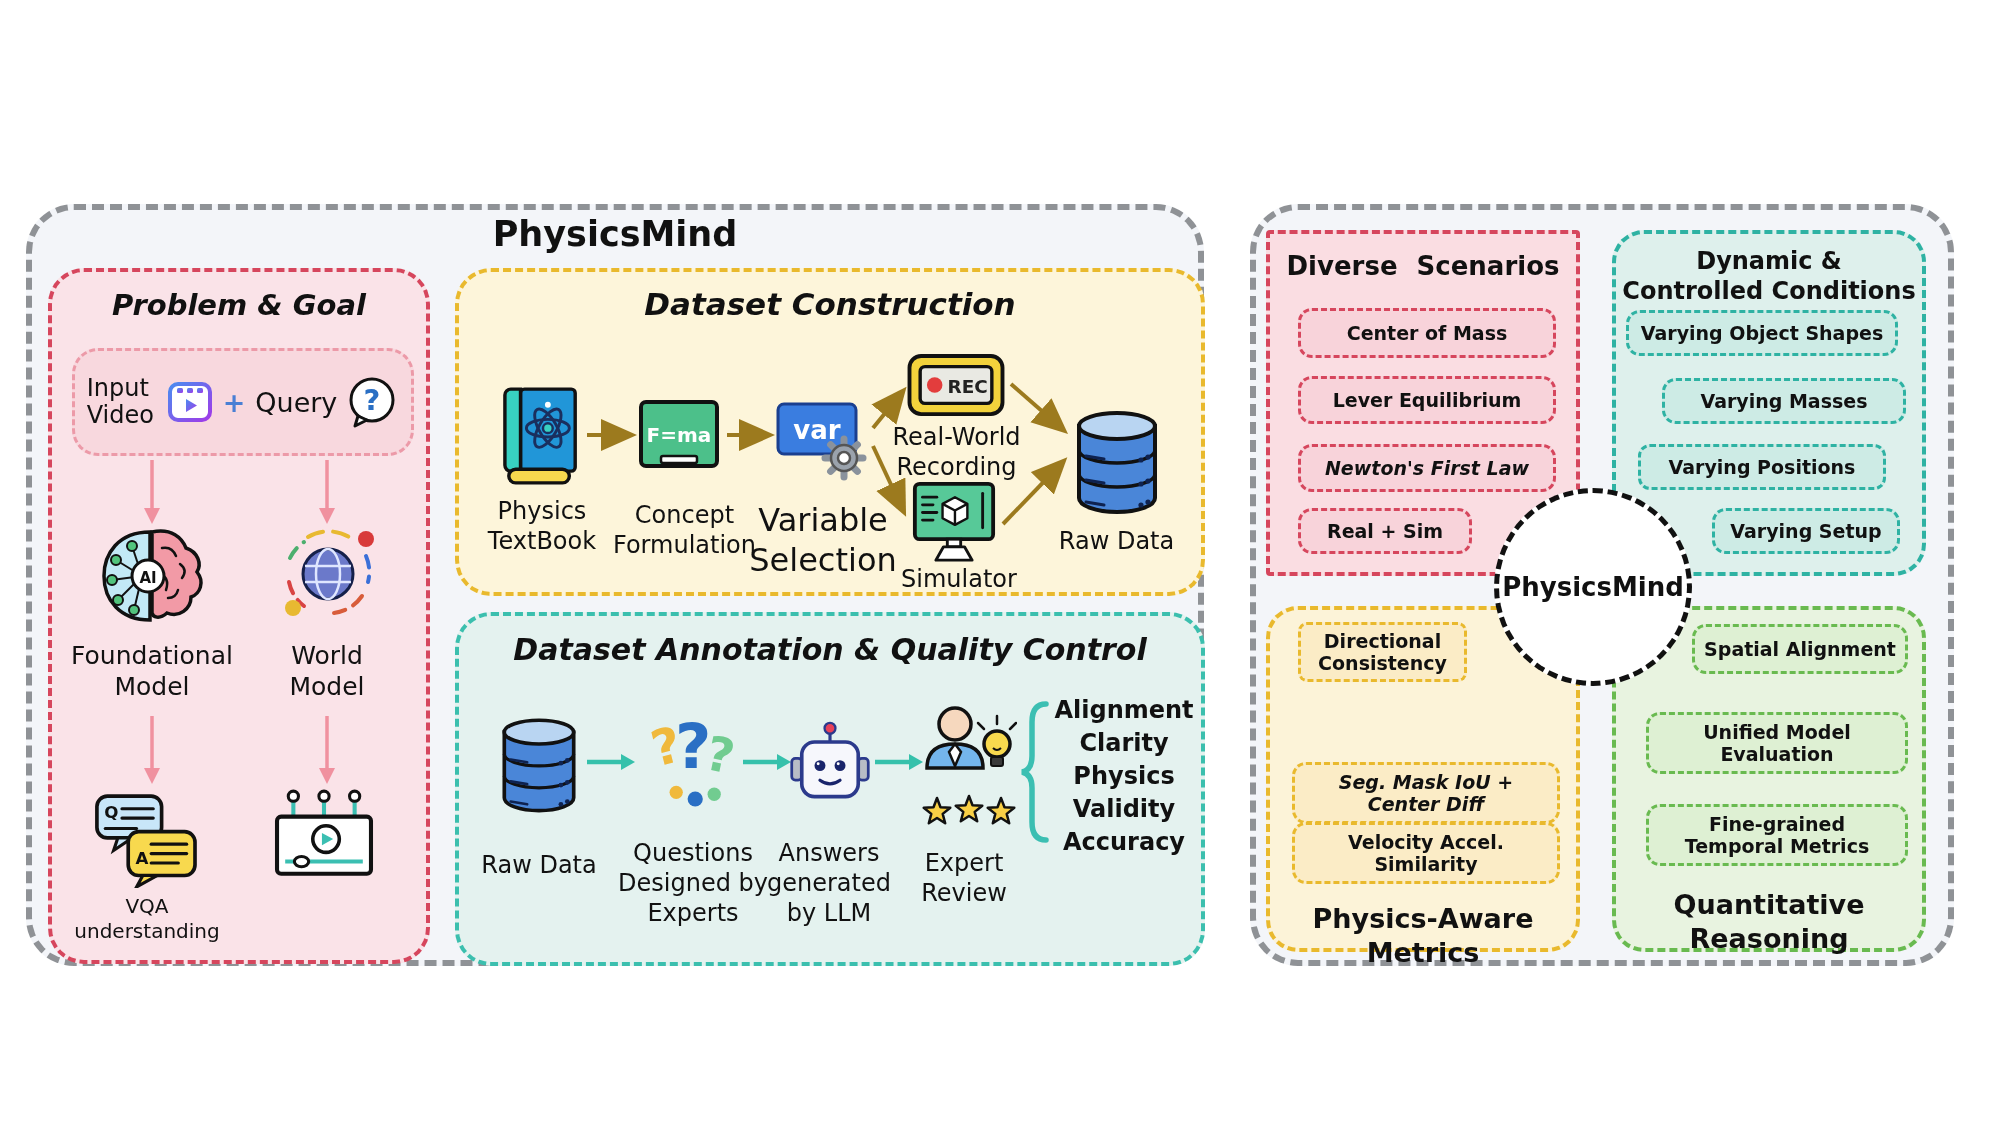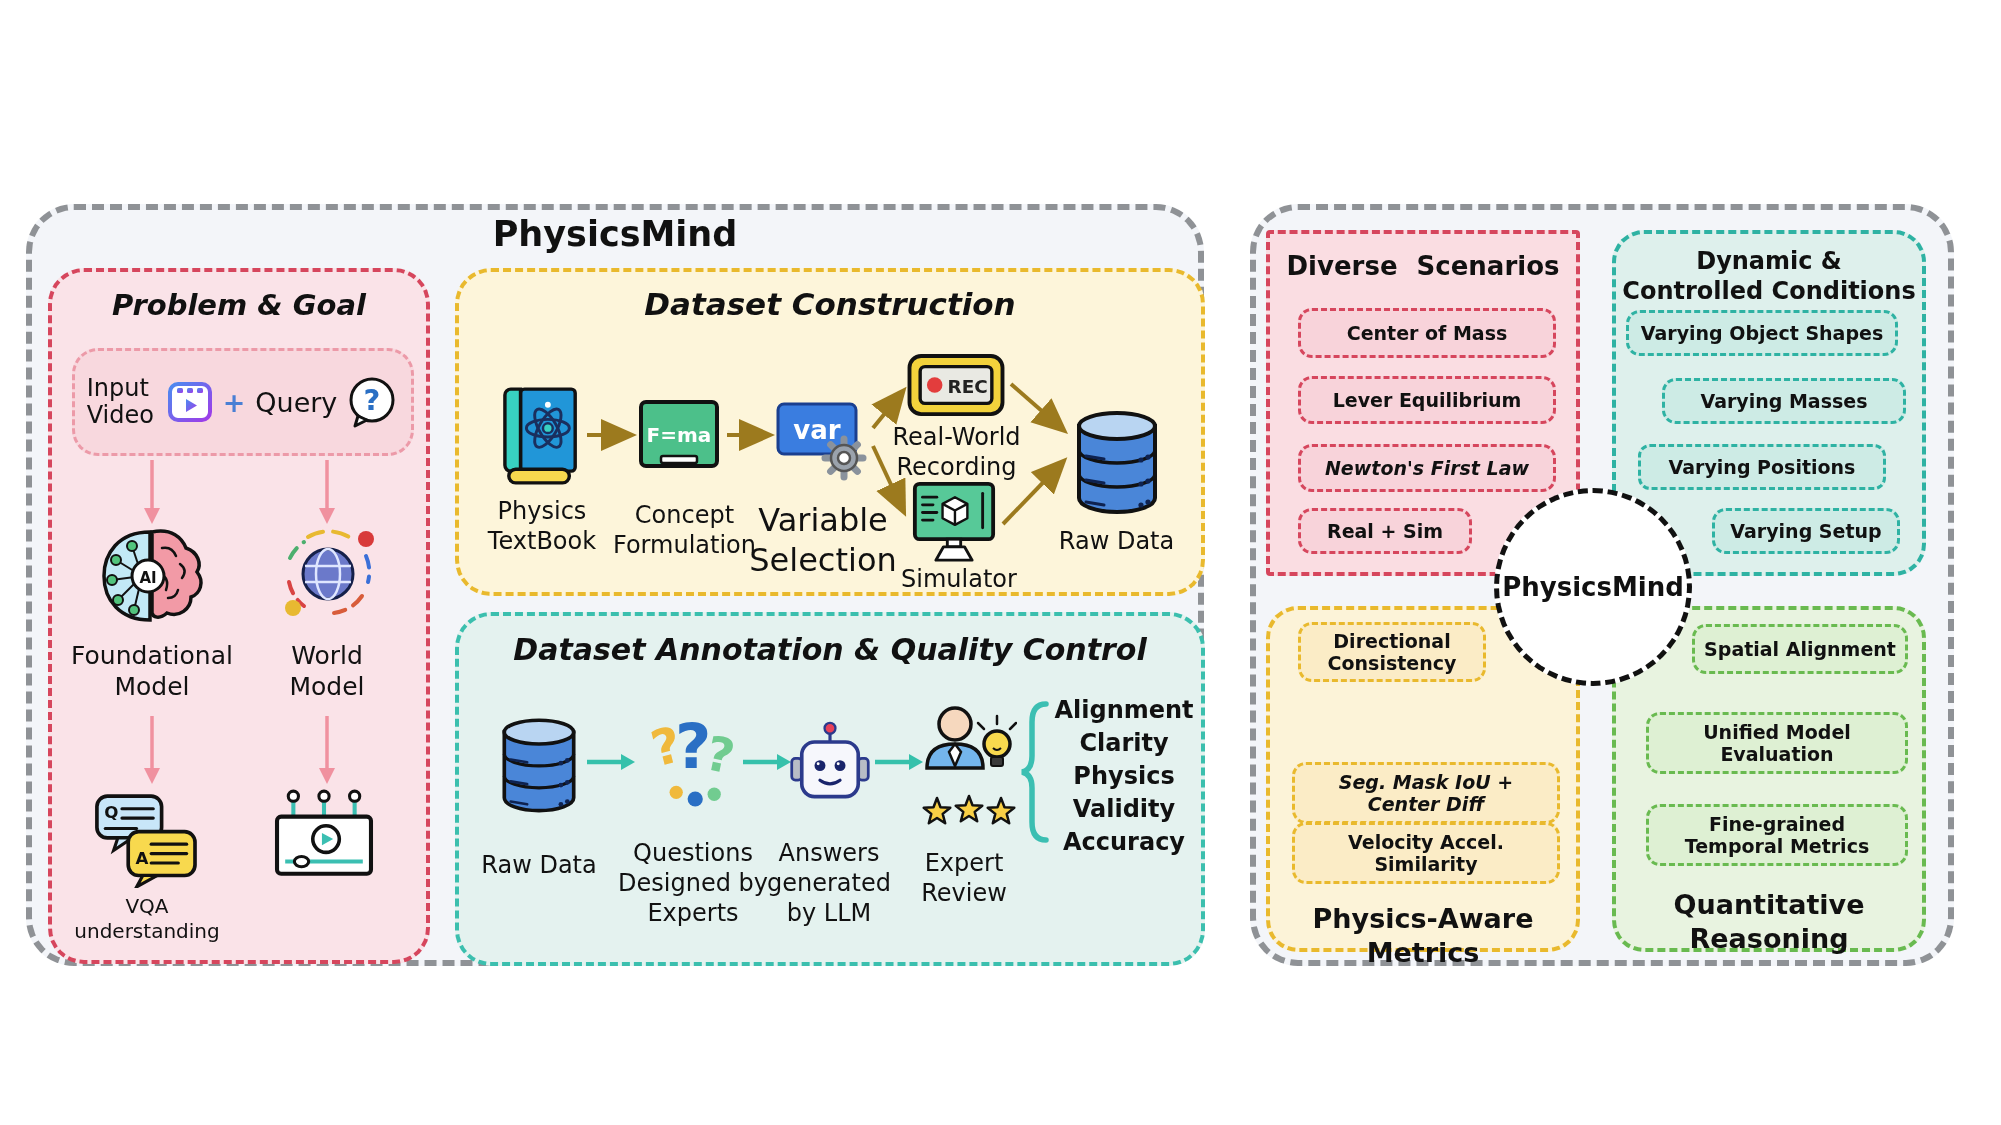--- a/index.html
+++ b/index.html
@@ -407,21 +407,21 @@
 
   <div class="abs" id="conditions-box">
     <div class="abs q-title" style="top:12px;font-size:24px;padding:0 6px;">Dynamic &amp; Controlled Conditions</div>
     <div class="abs chip chip-teal" style="left:10px;top:76px;width:272px;height:46px;">Varying Object Shapes</div>
     <div class="abs chip chip-teal" style="left:22px;top:144px;width:244px;height:46px;margin-left:24px;">Varying Masses</div>
     <div class="abs chip chip-teal" style="left:22px;top:210px;width:248px;height:46px;border-radius:12px;">Varying Positions</div>
     <div class="abs chip chip-teal" style="left:96px;top:274px;width:188px;height:46px;">Varying Setup</div>
   </div>
 
   <div class="abs" id="metrics-box">
-    <div class="abs chip chip-yel chip-2l" style="left:28px;top:12px;width:188px;height:60px;">Directional Consistency</div>
+    <div class="abs chip chip-yel chip-2l" style="left:28px;top:12px;width:169px;height:60px;border-radius:9px;">Directional Consistency</div>
     <div class="abs chip chip-yel chip-2l" style="left:22px;top:152px;width:268px;height:62px;font-style:italic;">Seg. Mask IoU + Center Diff</div>
     <div class="abs chip chip-yel chip-2l" style="left:22px;top:212px;width:268px;height:62px;">Velocity Accel. Similarity</div>
     <div class="abs q-title" style="top:292px;font-size:27px;">Physics-Aware Metrics</div>
   </div>
 
   <div class="abs" id="reasoning-box">
     <div class="abs chip chip-grn" style="left:76px;top:14px;width:216px;height:50px;">Spatial Alignment</div>
     <div class="abs chip chip-grn chip-2l" style="left:30px;top:102px;width:262px;height:62px;">Unified Model Evaluation</div>
     <div class="abs chip chip-grn chip-2l" style="left:30px;top:194px;width:262px;height:62px;">Fine-grained Temporal Metrics</div>
     <div class="abs q-title" style="top:278px;font-size:27px;">Quantitative Reasoning</div>

